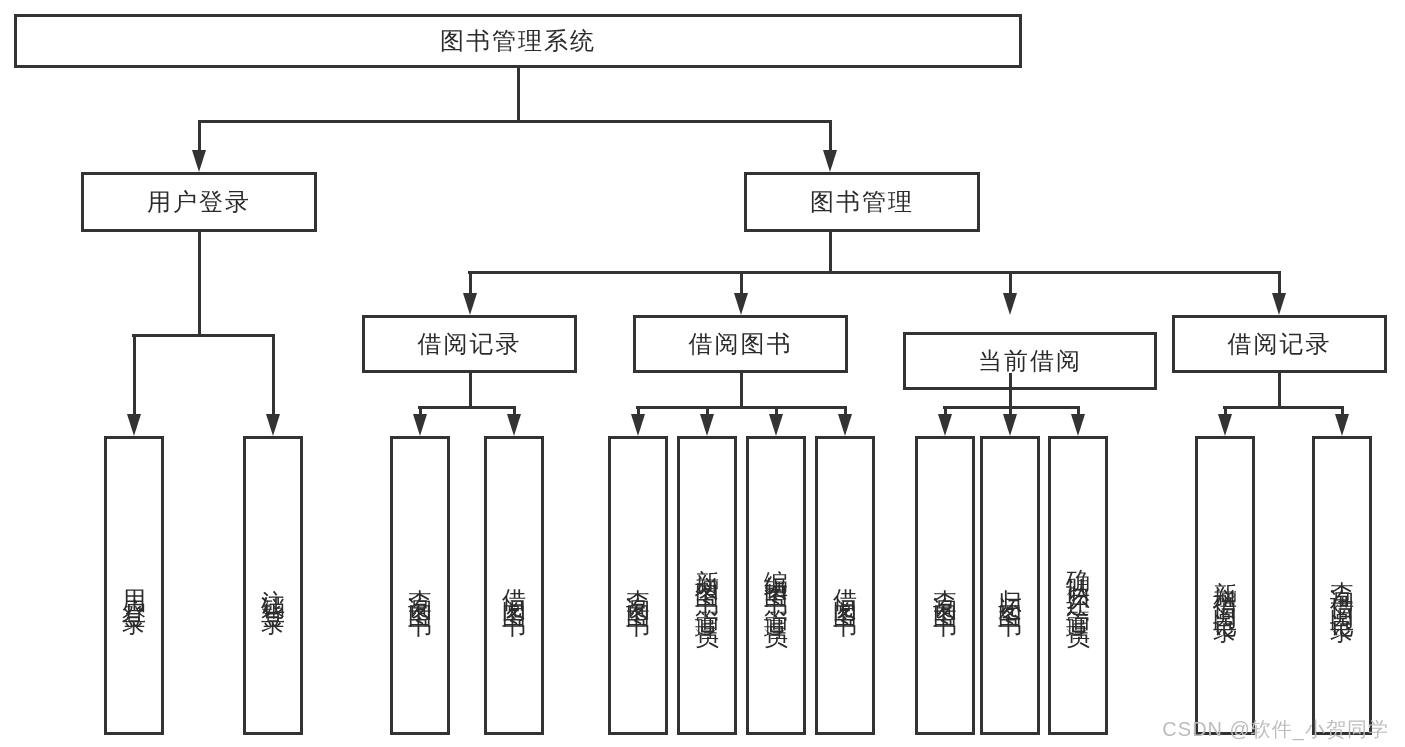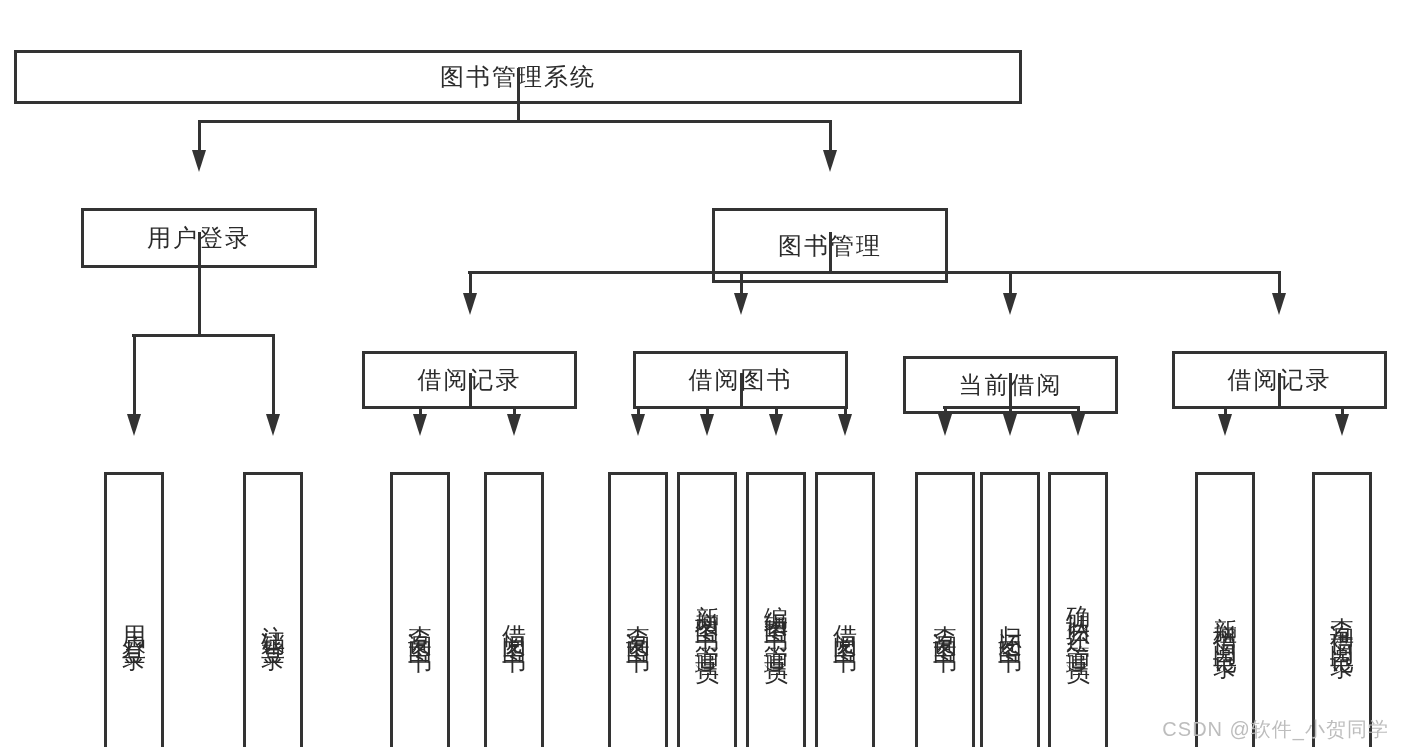--- a/index.html
+++ b/index.html
@@ -18,21 +18,20 @@
     overflow: hidden;
   }
   .box {
     position: absolute;
     box-sizing: border-box;
     border: 3px solid var(--line);
     background: var(--bg);
     display: flex;
     align-items: center;
     justify-content: center;
-    margin-top: 36px;
   }
   .lbl {
     font-size: 24px;
     color: var(--text);
     letter-spacing: 2px;
     white-space: nowrap;
   }
   .leaf .lbl {
     writing-mode: vertical-rl;
     text-orientation: mixed;
@@ -71,21 +70,21 @@
   <div class="v" style="left:517px; top:68px; height:53px;"></div>
   <div class="h" style="left:198px; top:120px; width:634px;"></div>
   <div class="v" style="left:198px; top:120px; height:32px;"></div>
   <div class="arrow" style="left:192px; top:150px;"></div>
   <div class="v" style="left:829px; top:120px; height:32px;"></div>
   <div class="arrow" style="left:823px; top:150px;"></div>
 
   <div class="box" style="left:81px; top:172px; width:236px; height:60px;">
     <span class="lbl">用户登录</span>
   </div>
-  <div class="box" style="left:712px; top:172px; width:236px; height:75px;justify-content:center;">
+  <div class="box" style="left:744px; top:172px; width:236px; height:60px;justify-content:center;">
     <span class="lbl">图书管理</span>
   </div>
 
   <div class="v" style="left:198px; top:232px; height:103px;"></div>
   <div class="h" style="left:132px; top:334px; width:142px;"></div>
   <div class="v" style="left:133px; top:334px; height:82px;"></div>
   <div class="arrow" style="left:127px; top:414px;"></div>
   <div class="v" style="left:272px; top:334px; height:82px;"></div>
   <div class="arrow" style="left:266px; top:414px;"></div>
 
@@ -99,21 +98,21 @@
   <div class="arrow" style="left:1003px; top:293px;"></div>
   <div class="v" style="left:1278px; top:271px; height:24px;"></div>
   <div class="arrow" style="left:1272px; top:293px;"></div>
 
   <div class="box" style="left:362px; top:315px; width:215px; height:58px;">
     <span class="lbl">借阅记录</span>
   </div>
   <div class="box" style="left:633px; top:315px; width:215px; height:58px;">
     <span class="lbl">借阅图书</span>
   </div>
-  <div class="box" style="left:903px; top:320px; width:215px; height:58px;font-family:Liberation Mono, monospace;">
+  <div class="box" style="left:903px; top:332px; width:254px; height:58px;font-family:Liberation Mono, monospace;">
     <span class="lbl">当前借阅</span>
   </div>
   <div class="box" style="left:1172px; top:315px; width:215px; height:58px;">
     <span class="lbl">借阅记录</span>
   </div>
 
   <div class="v" style="left:469px; top:373px; height:34px;"></div>
   <div class="h" style="left:418px; top:406px; width:97px;"></div>
   <div class="v" style="left:419px; top:406px; height:10px;"></div>
   <div class="arrow" style="left:413px; top:414px;"></div>

